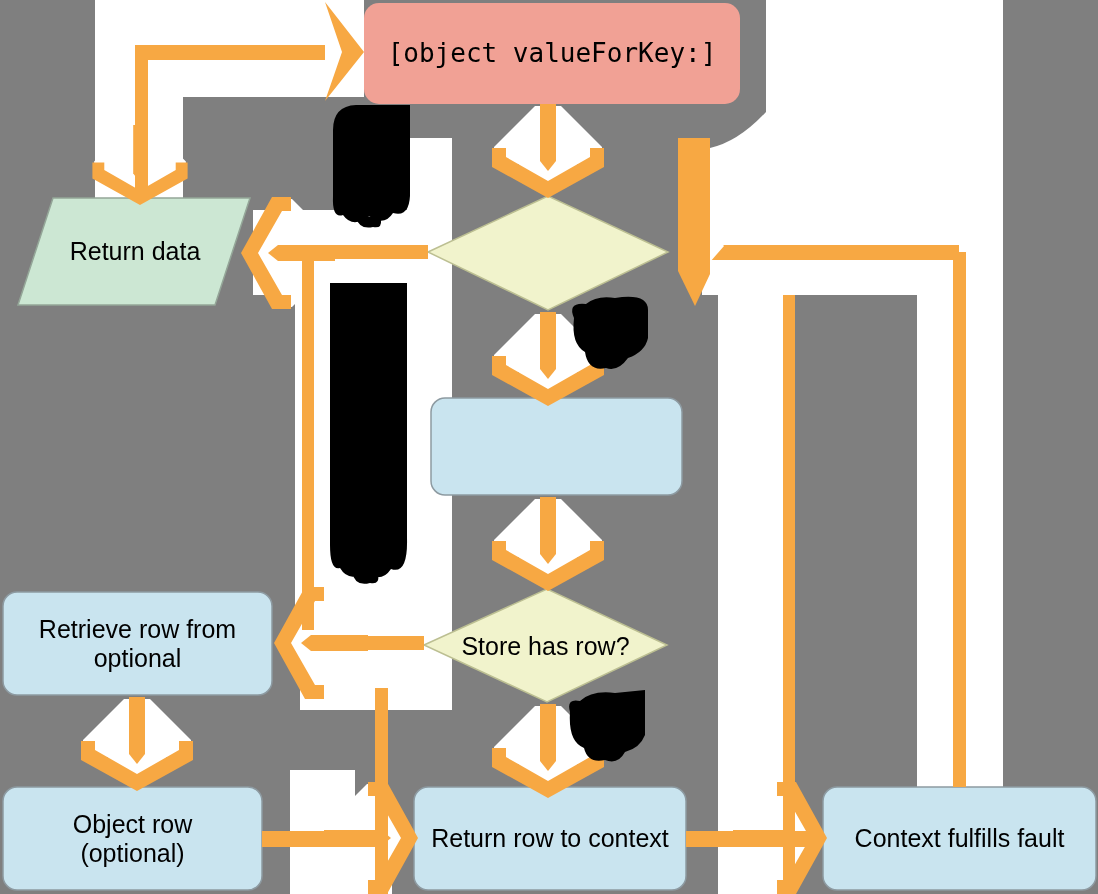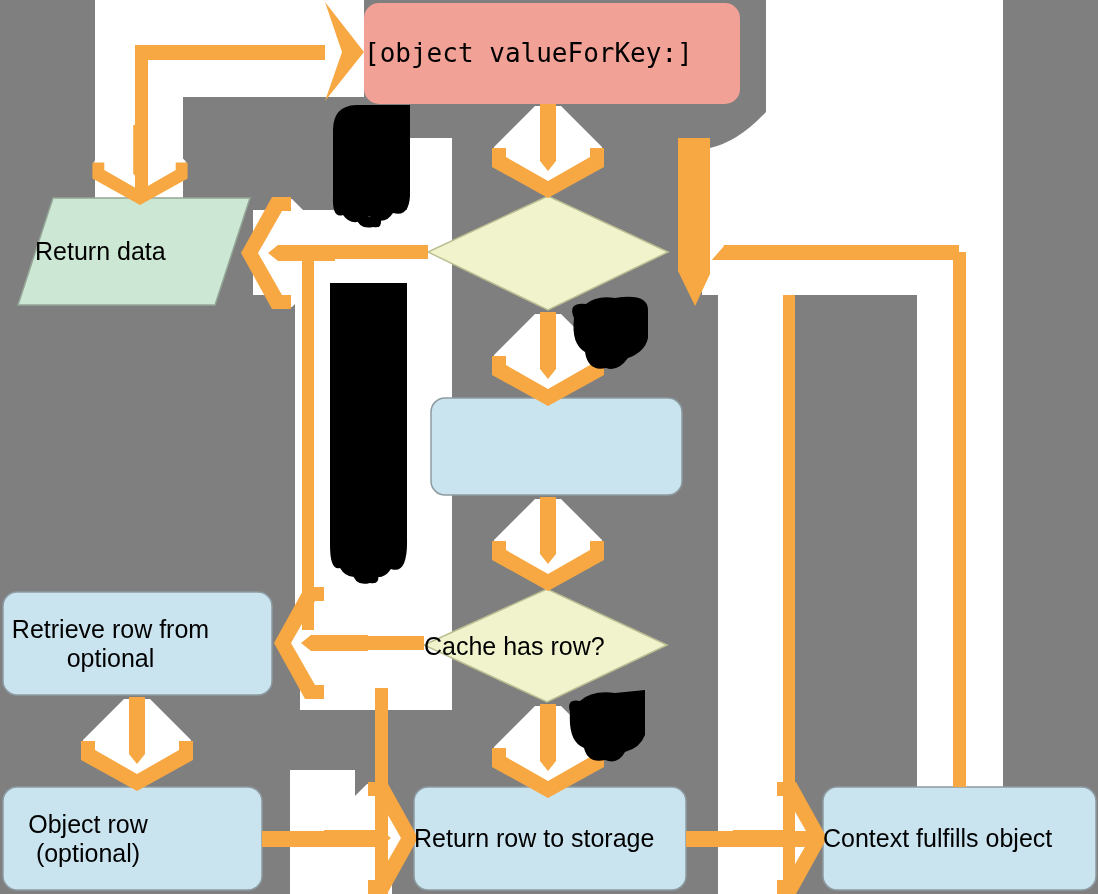--- a/index.html
+++ b/index.html
@@ -2,21 +2,21 @@
 <html><head>
 <meta charset="utf-8">
 <style>
   html,body{margin:0;padding:0;background:#555;}
   .stage{
     position:relative;width:1098px;height:894px;background:#7f7f7f;
     overflow:hidden;font-family:"Liberation Sans", sans-serif;
   }
   .stage svg{position:absolute;left:0;top:0;}
   .lbl{
-    position:absolute;display:flex;align-items:center;justify-content:flex-start;
+    position:absolute;display:flex;align-items:center;justify-content:center;
     text-align:center;color:#000;font-size:25px;line-height:1.16;z-index:5;
     pointer-events:none;
   }
   .lbl .txt{display:inline-block;}
   .code{font-family:"DejaVu Sans Mono","Liberation Mono",monospace;font-size:26px;}
   .w230 .txt{width:230px;}
   .w215 .txt{width:215px;}
   .w170 .txt{width:170px;}
 </style>
 </head>
@@ -103,32 +103,32 @@
     <span class="txt">[object valueForKey:]</span>
   </div>
 
   <div class="lbl" style="left:35px;top:198px;width:200px;height:107px;">
     <span class="txt">Return data</span>
   </div>
 
 
 
   <div class="lbl" style="left:424px;top:591px;width:243px;height:111px;">
-    <span class="txt">Cache has row?</span>
+    <span class="txt">Store has row?</span>
   </div>
 
   <div class="lbl w215" style="left:3px;top:592px;width:269px;height:103px;">
     <span class="txt">Retrieve row from optional</span>
   </div>
 
   <div class="lbl w170" style="left:3px;top:787px;width:259px;height:103px;">
     <span class="txt">Object row (optional)</span>
   </div>
 
   <div class="lbl" style="left:414px;top:787px;width:272px;height:103px;">
-    <span class="txt">Return row to storage</span>
+    <span class="txt">Return row to context</span>
   </div>
 
   <div class="lbl" style="left:823px;top:787px;width:273px;height:103px;">
-    <span class="txt">Context fulfills object</span>
+    <span class="txt">Context fulfills fault</span>
   </div>
 
 </div>
 
 </body></html>

